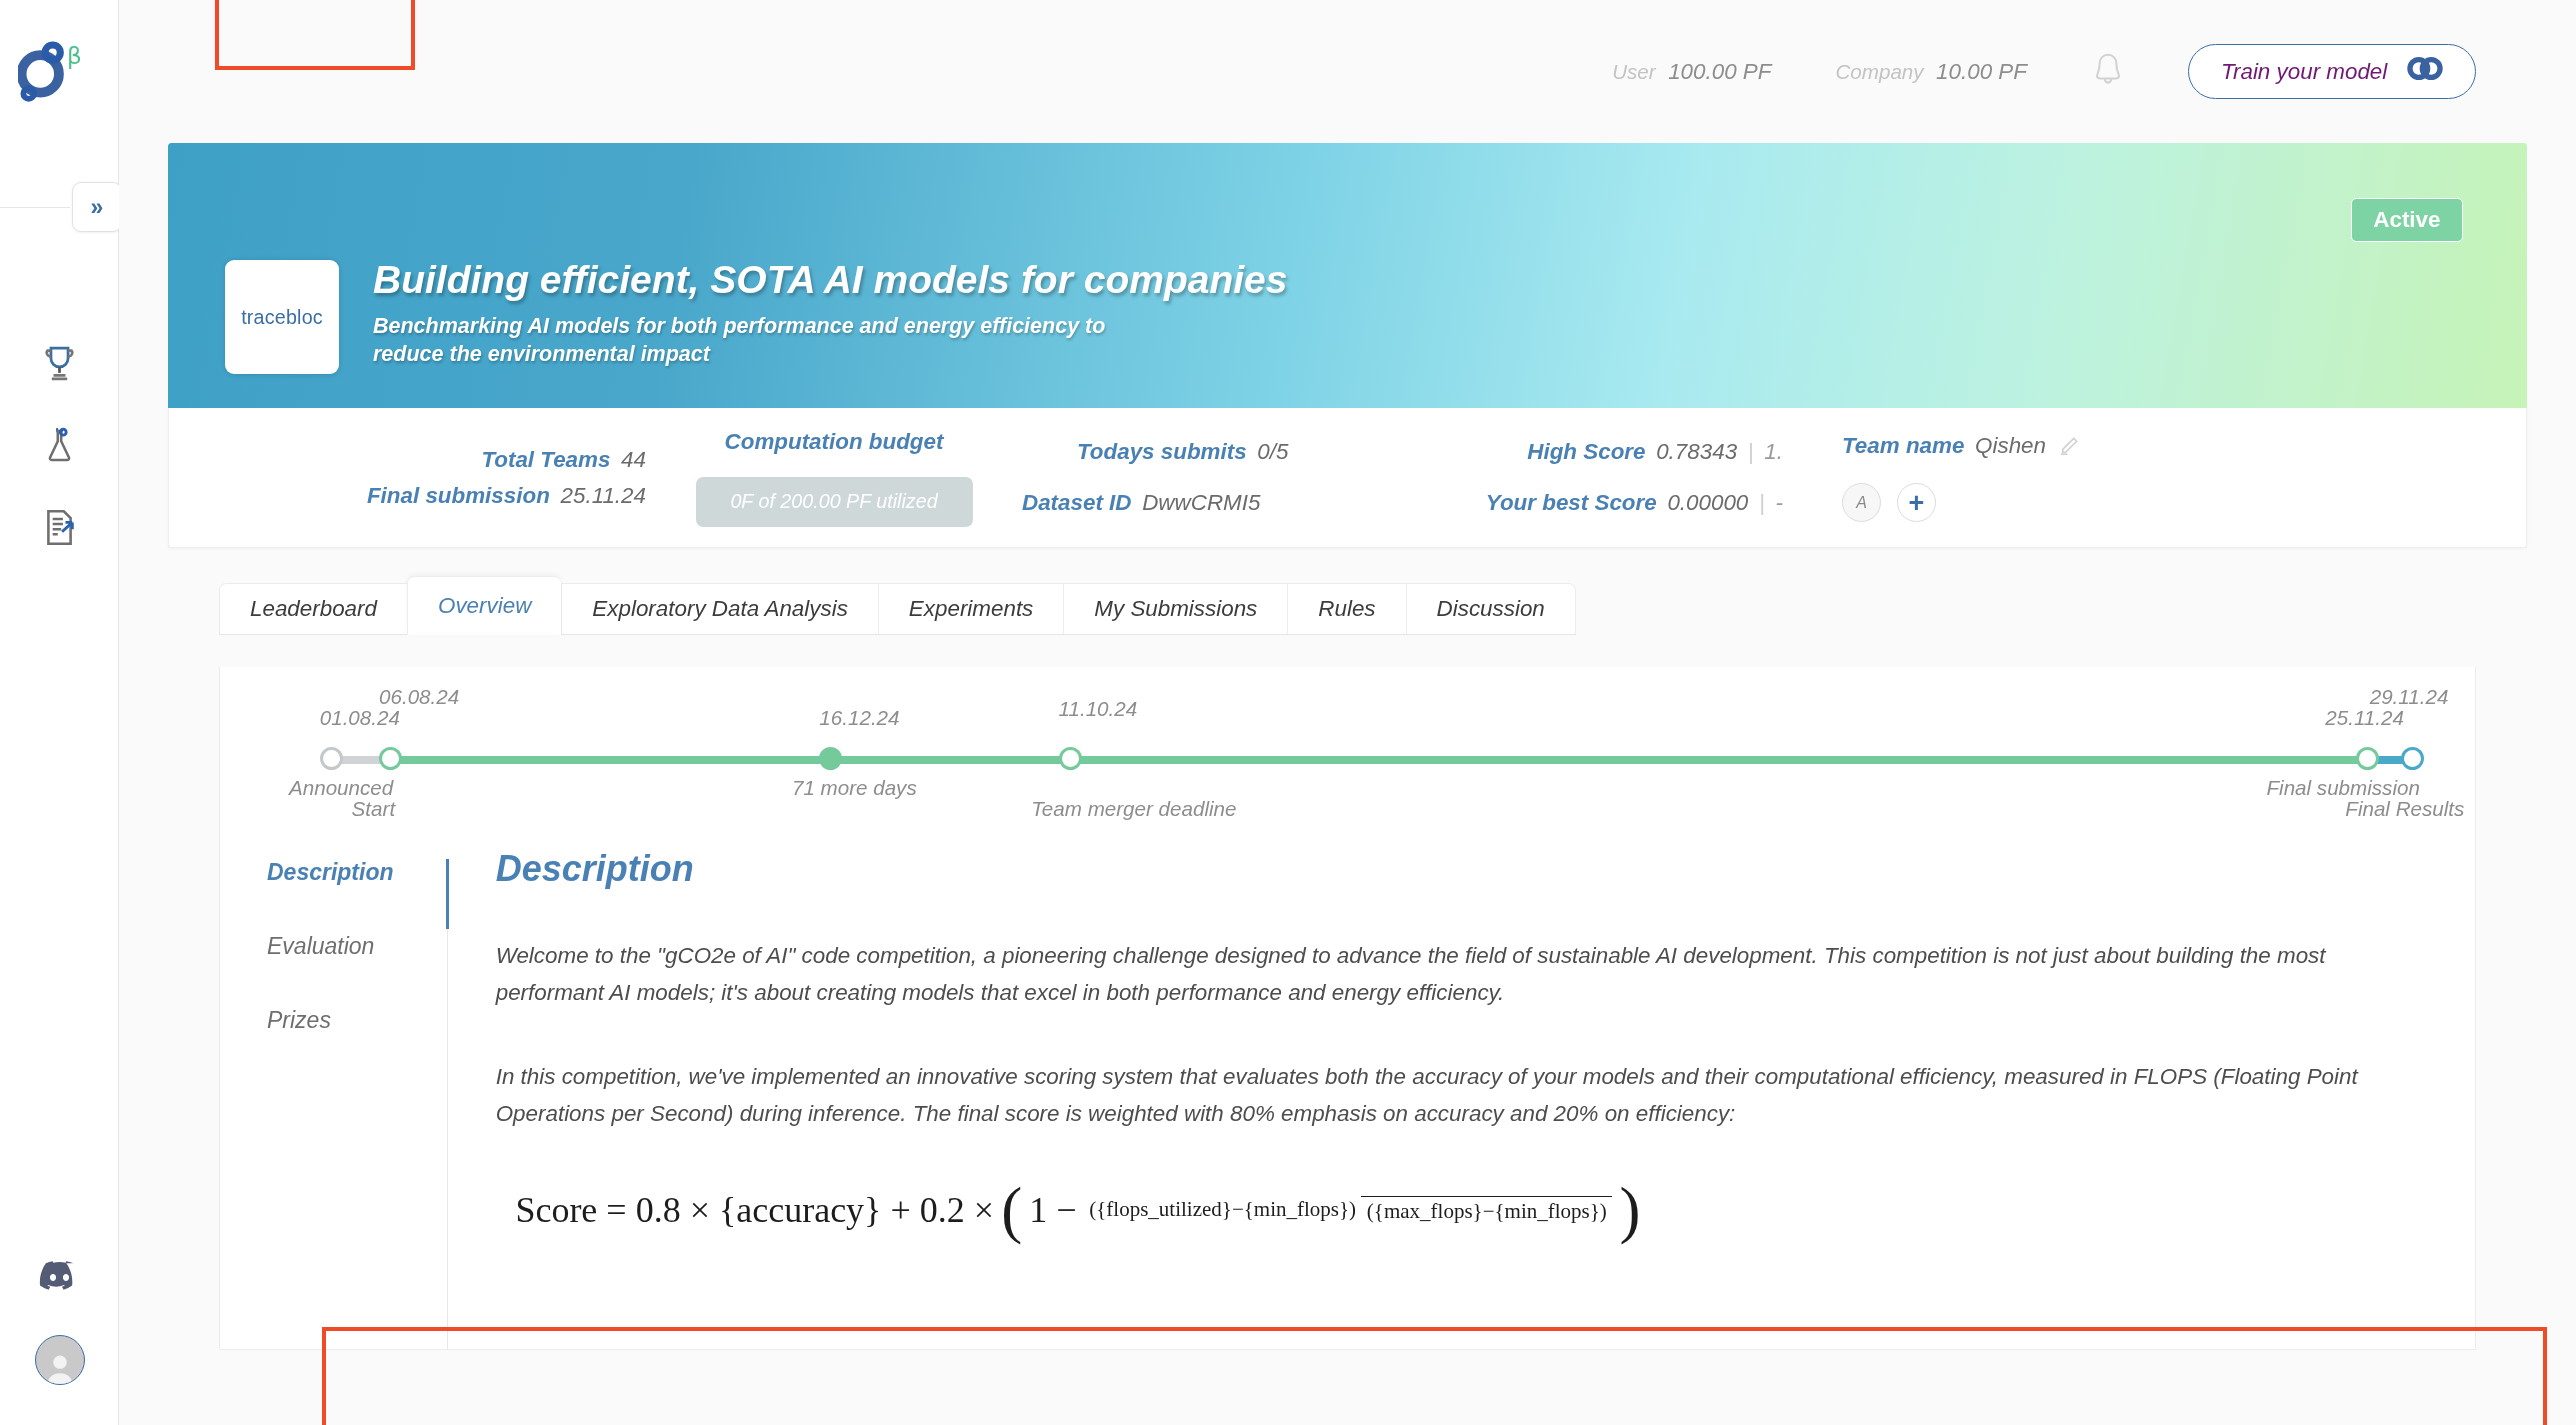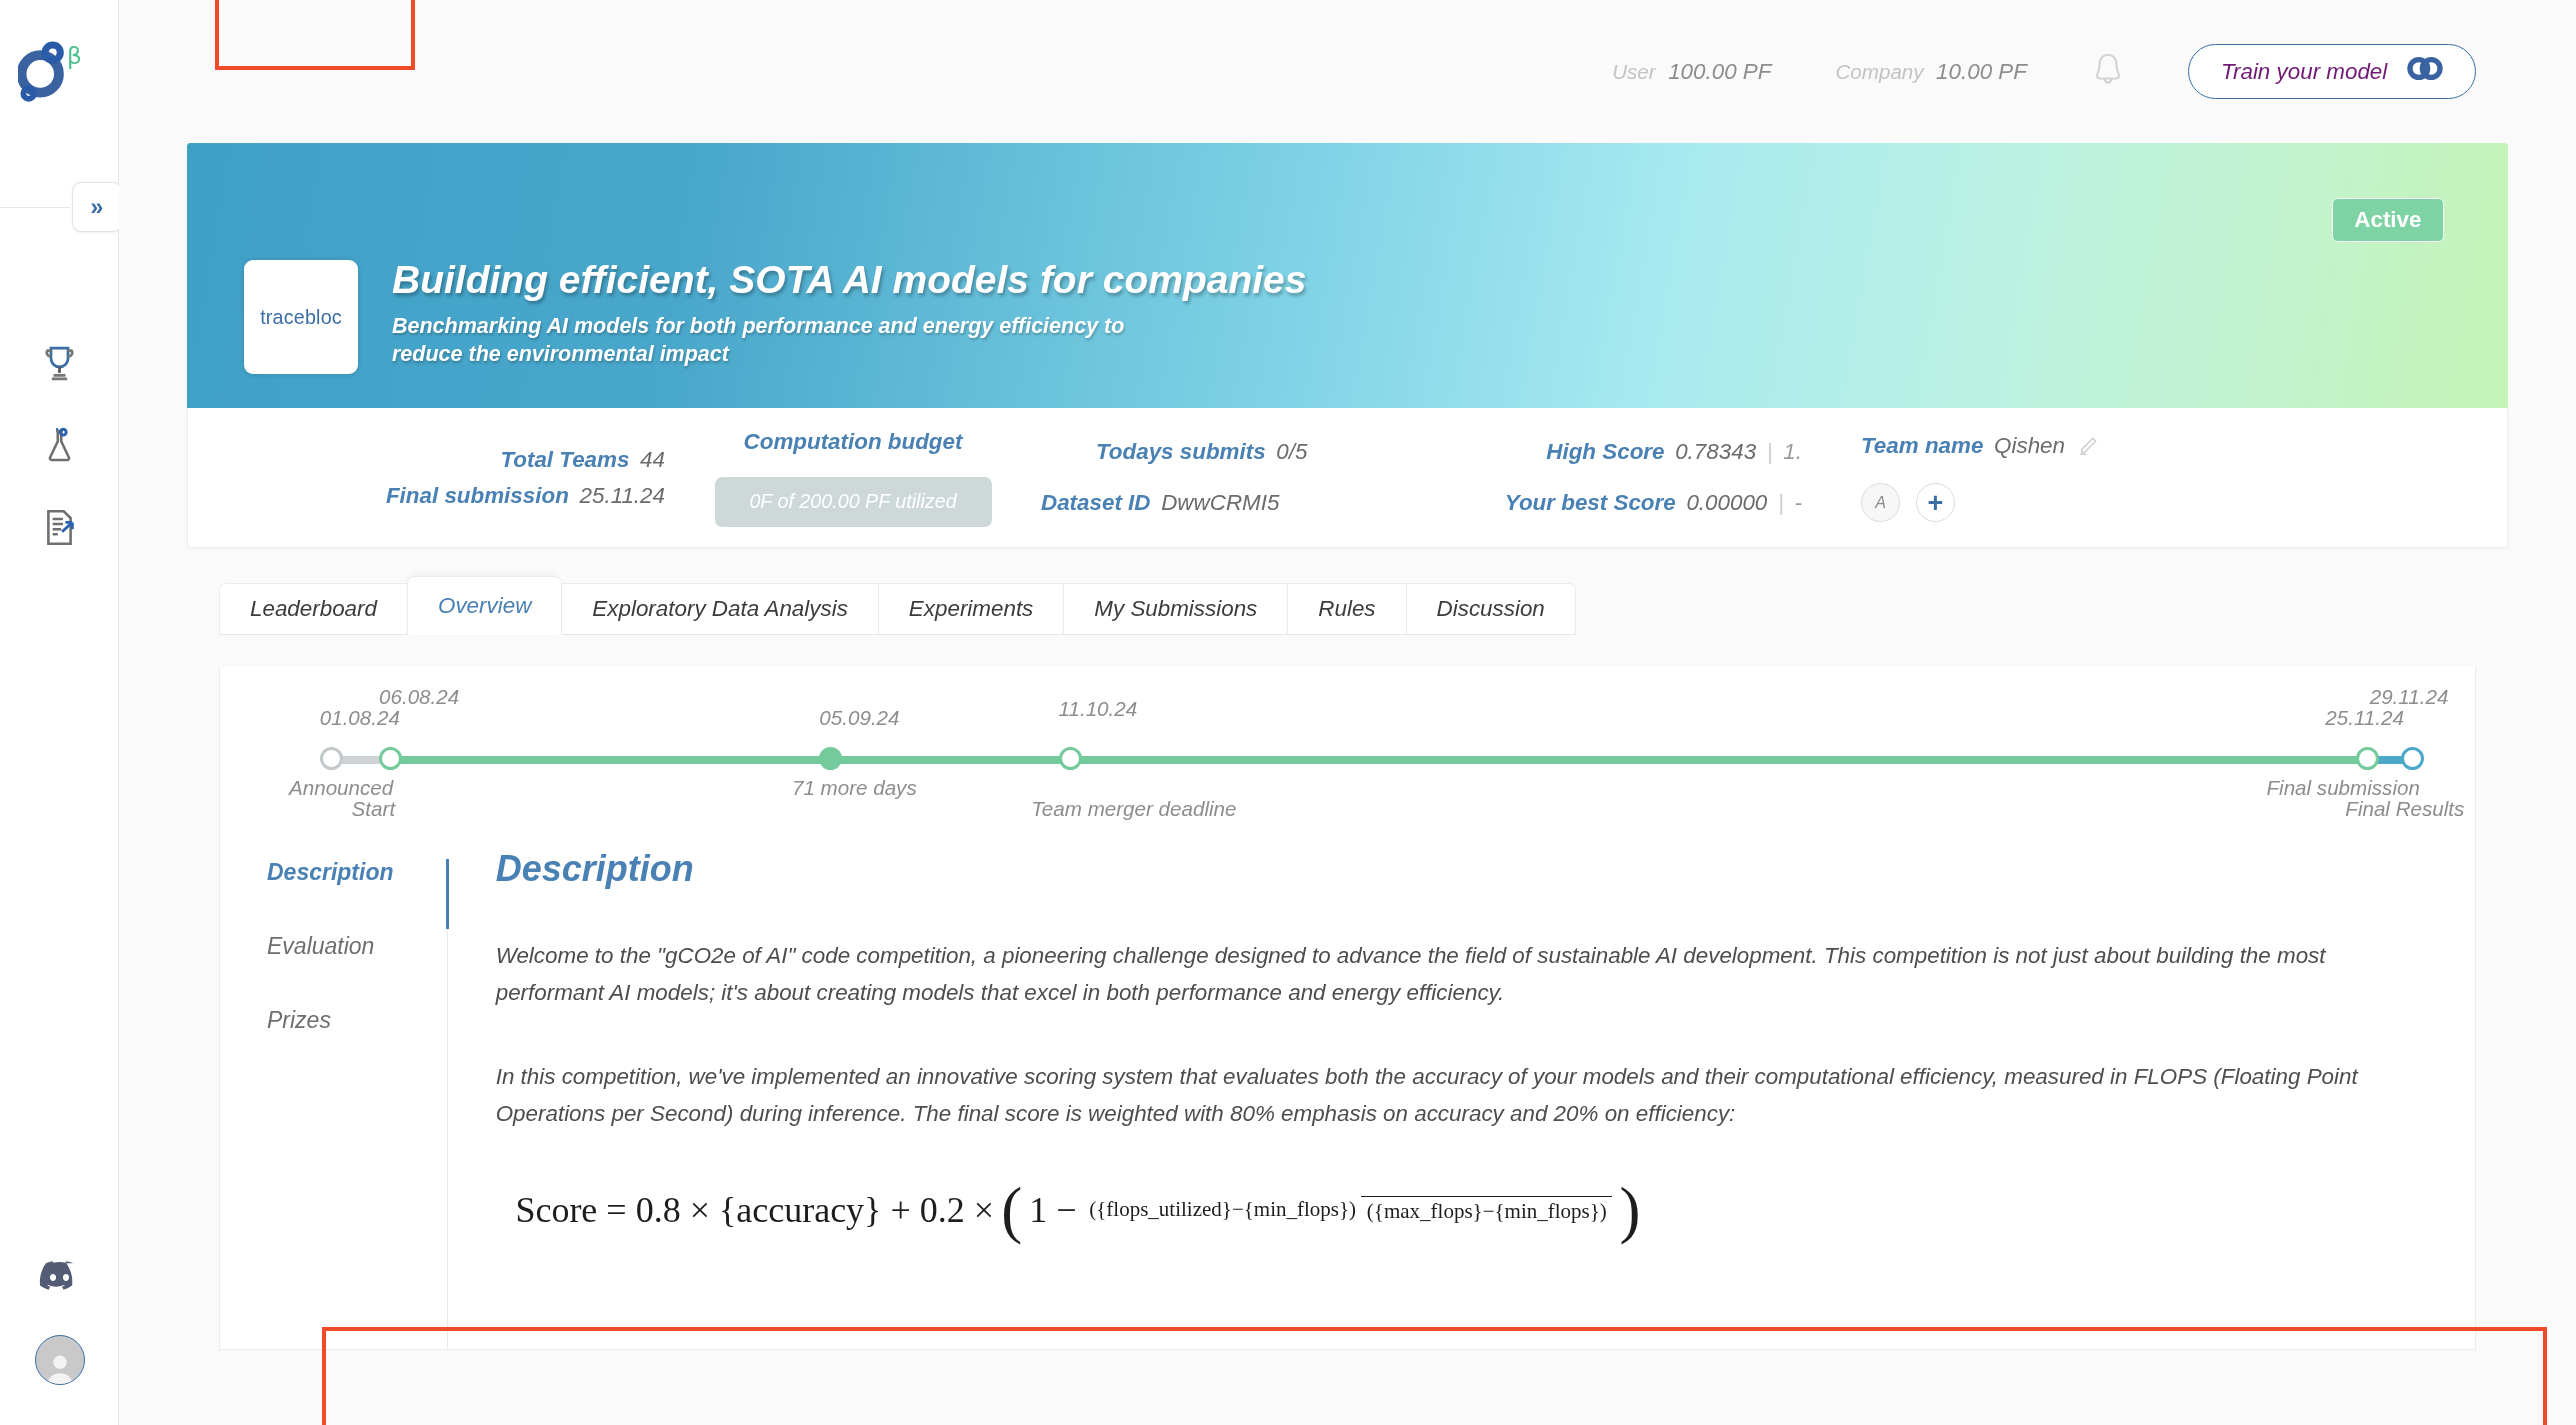--- a/index.html
+++ b/index.html
@@ -53,21 +53,21 @@
   .pf-label { color:#c3c3c3; font-style:italic; font-size:20.6px; }
   .pf-value { color:#8d8d8d; font-style:italic; font-size:22.4px; }
   .bell { margin-right:63px; }
   .train-btn {
     border:1.4px solid #3a6ea5; border-radius:29px; height:55px;
     padding:0 32px; display:flex; align-items:center; gap:19.7px;
     background:#fff; color:#701a75; font-style:italic; font-size:22.4px;
   }
 
   
-  .banner-wrap { margin:0 68px; }
+  .banner-wrap { margin:0 49px; }
   .banner {
     height:265px; border-radius:3.6px 3.6px 0 0; position:relative;
     background:linear-gradient(100deg,#3fa0c6 0%, #49a7cb 22%, #7fd3e6 48%, #a9eaf0 64%, #bdf2df 80%, #c6f3b7 100%);
     overflow:hidden;
   }
   .active-badge {
     position:absolute; right:64px; top:55px;
     background:#7ed3a4; border:1.8px solid #ffffff; border-radius:5.4px;
     color:#fff; font-size:22.4px; font-weight:700; padding:8px 21.5px;
   }
@@ -370,21 +370,21 @@
             <div class="tl-line" style="left: 25.6%; width: 11.3%; background: rgb(116, 202, 155);"></div>
             <div class="tl-line" style="left: 36.9%; width: 61.3%; background: rgb(116, 202, 155);"></div>
             <div class="tl-line" style="left: 98.2%; width: 2.1%; background: rgb(74, 168, 200);"></div>
             <div class="tl-node" style="width: 23px; height: 23px; left: calc(2% - 11.6px); background: rgb(255, 255, 255); border: 3.6px solid rgb(195, 200, 203);"></div>
             <div class="tl-date" style="left: calc(2% - 11.6px); top: 23px;">01.08.24</div>
             <div class="tl-cap" style="top: 93px; left: 0px;">Announced</div>
             <div class="tl-node" style="width: 23px; height: 23px; left: calc(4.8% - 11.6px); background: rgb(255, 255, 255); border: 3.6px solid rgb(116, 202, 155);"></div>
             <div class="tl-date" style="left: calc(4.8% - 11.6px); top: 1.8px;">06.08.24</div>
             <div class="tl-cap" style="top: 114px; left: calc(4.8% - 39px);">Start</div>
             <div class="tl-node" style="width: 23px; height: 23px; left: calc(25.6% - 11.6px); background: rgb(116, 202, 155); border: 3.6px solid rgb(116, 202, 155);"></div>
-            <div class="tl-date" style="left: calc(25.6% - 11.6px); top: 23px;">05.09.24</div>
+            <div class="tl-date" style="left: calc(25.6% - 11.6px); top: 23px;">16.12.24</div>
             <div class="tl-cap" style="top: 93px; left: calc(25.6% - 39px);">71 more days</div>
             <div class="tl-node" style="width: 23px; height: 23px; left: calc(36.9% - 11.6px); background: rgb(255, 255, 255); border: 3.6px solid rgb(116, 202, 155);"></div>
             <div class="tl-date" style="left: calc(36.9% - 11.6px); top: 1.8px; margin-top: 12px;">11.10.24</div>
             <div class="tl-cap" style="top: 114px; left: calc(36.9% - 39px);">Team merger deadline</div>
             <div class="tl-node" style="width: 23px; height: 23px; left: calc(98.2% - 11.6px); background: rgb(255, 255, 255); border: 3.6px solid rgb(116, 202, 155);"></div>
             <div class="tl-date" style="left: auto; top: 23px; right: calc(1.8% - 36px);">25.11.24</div>
             <div class="tl-cap" style="top: 93px; left: auto; right: calc(1.8% - 52px);">Final submission</div>
             <div class="tl-node" style="width: 23px; height: 23px; left: calc(100.3% - 11.6px); background: rgb(255, 255, 255); border: 3.6px solid rgb(74, 168, 200);"></div>
             <div class="tl-date" style="left: auto; top: 1.8px; right: calc(-0.3% - 36px);">29.11.24</div>
             <div class="tl-cap" style="top: 114px; left: auto; right: calc(-0.3% - 52px);">Final Results</div>

